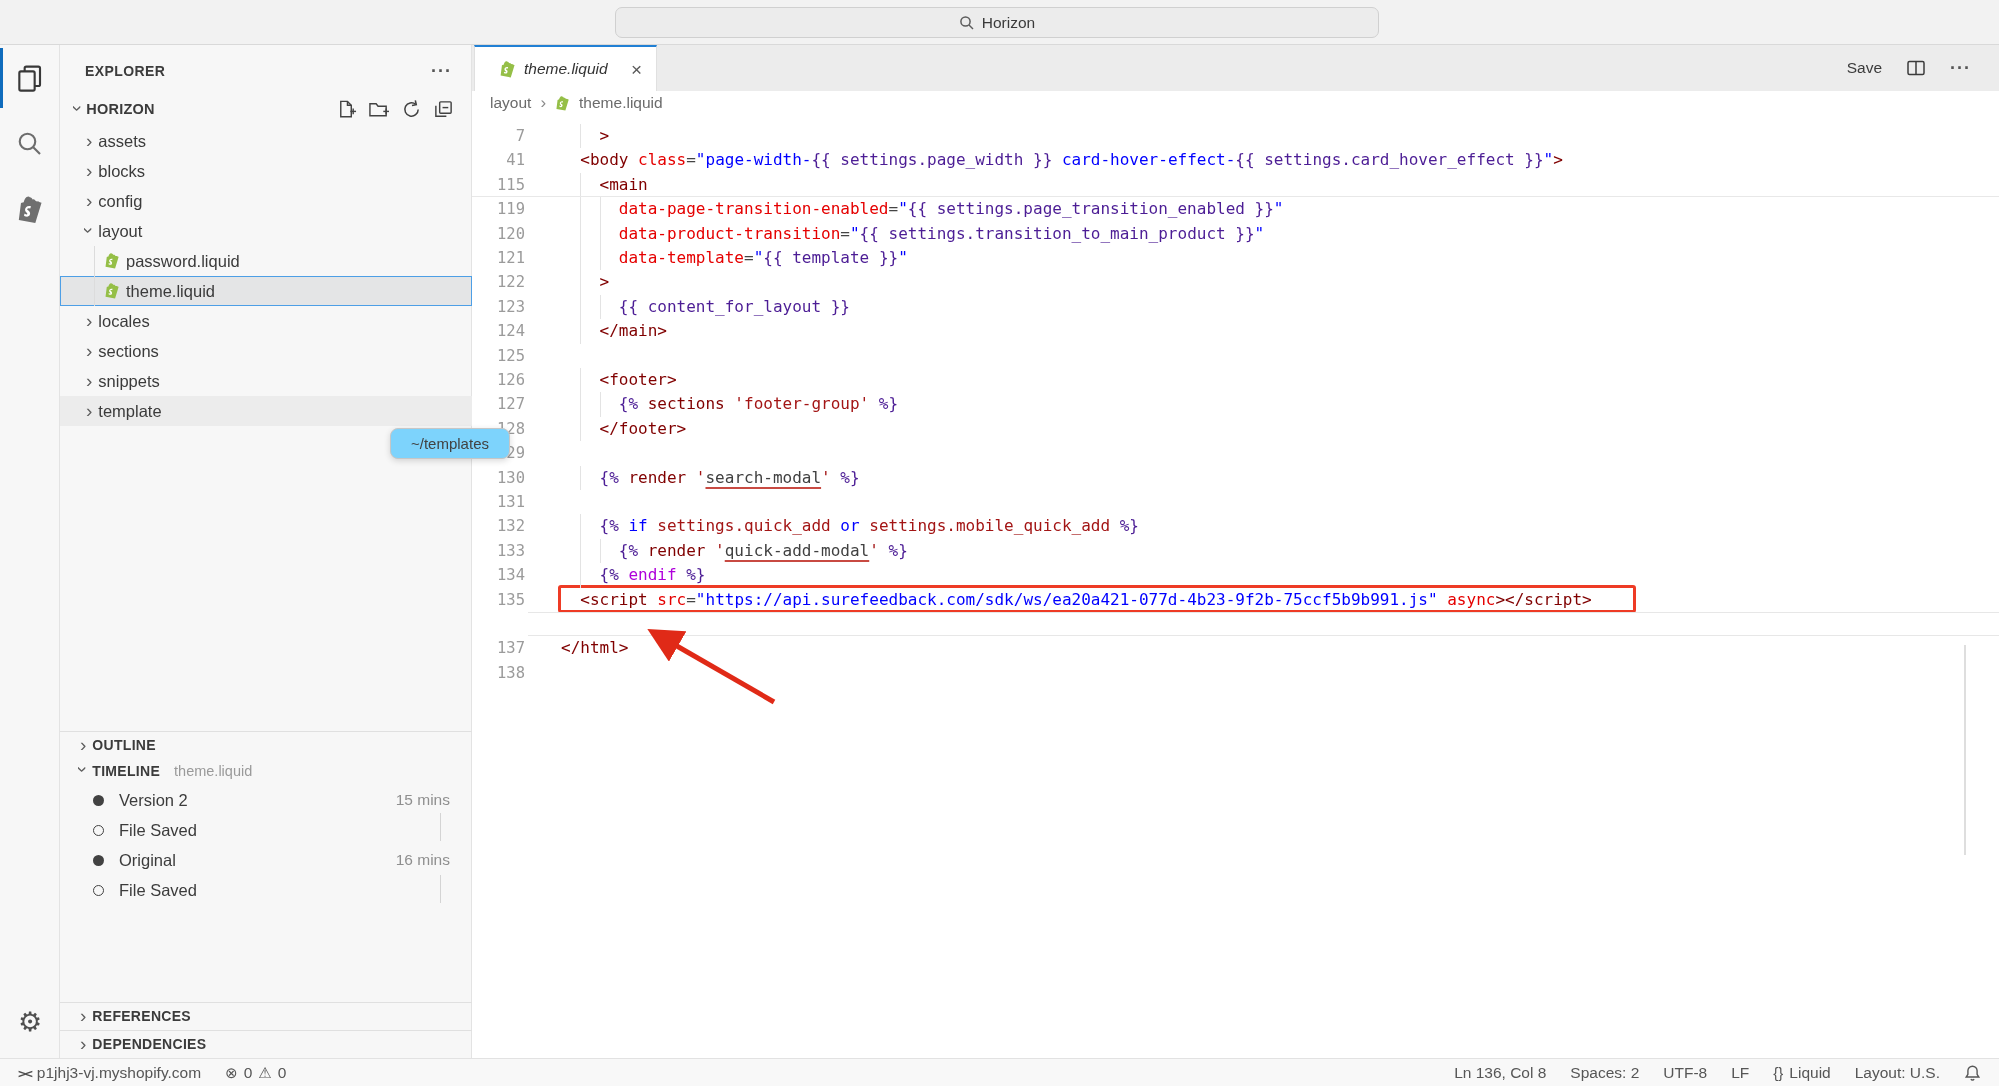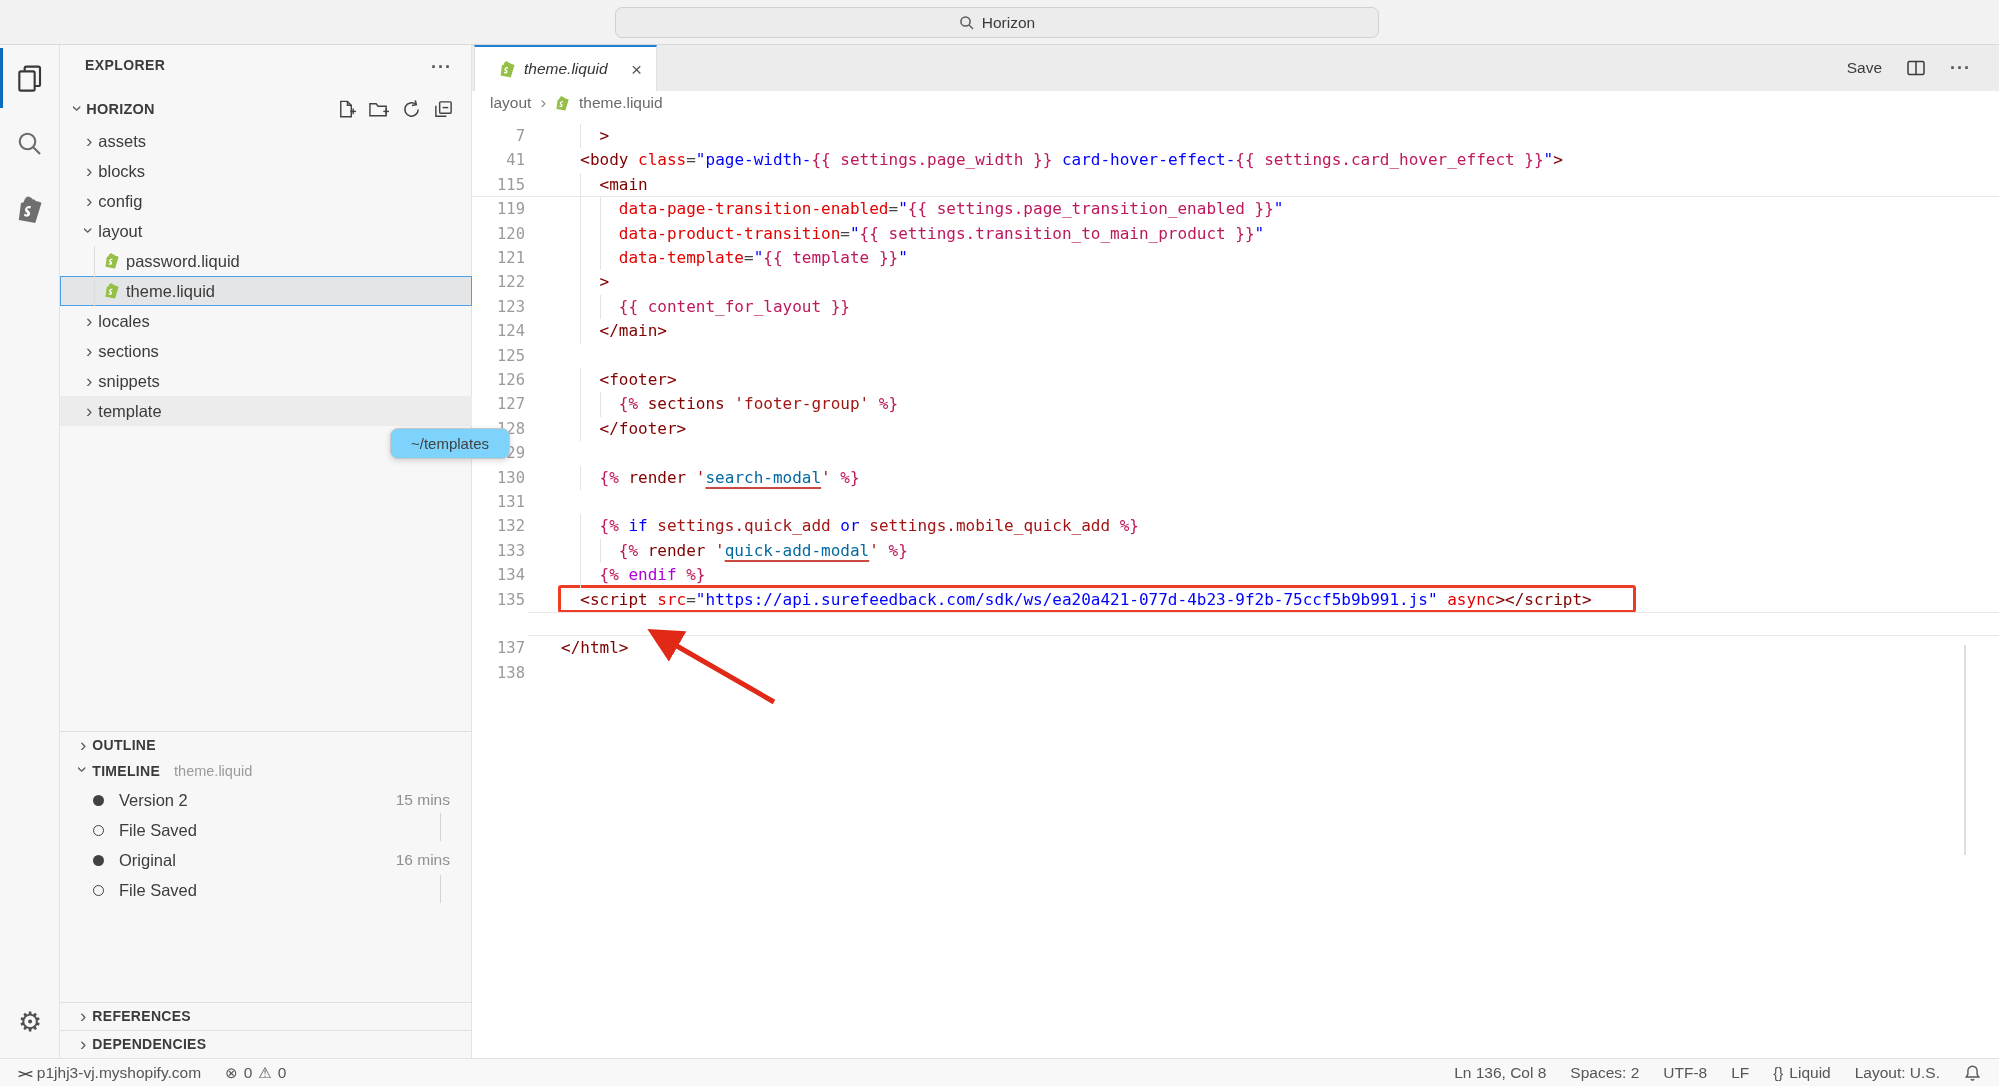--- a/index.html
+++ b/index.html
@@ -14,21 +14,21 @@
 
   
   .activitybar { position:absolute; left:0; top:45px; width:60px; height:1013px; background:#f7f7f7; border-right:1px solid #e3e3e3; }
   .ab-item { position:relative; height:66px; display:flex; align-items:center; justify-content:center; }
   .ab-ind { position:absolute; left:0; top:3px; width:2.5px; height:60px; background:#0f6cbd; }
   .ab-bottom { position:absolute; bottom:22px; left:0; width:60px; display:flex; justify-content:center; }
   .gear { font-size:27px; color:#4f4f4f; line-height:1; }
 
   
   .sidebar { position:absolute; left:60px; top:45px; width:412px; height:1013px; background:#f7f7f7; border-right:1px solid #e3e3e3; overflow:visible; }
-  .exp-head { position:absolute; left:0; top:12px; width:412px; height:28px; display:flex; align-items:flex-start; padding:0 20px 0 25px; }
+  .exp-head { position:absolute; left:0; top:12px; width:412px; height:28px; display:flex; align-items:center; padding:0 20px 0 25px; }
   .exp-head .t { font-size:14px; font-weight:600; letter-spacing:.4px; color:#3c3c3c; }
   .exp-head .dots { margin-left:auto; font-size:18px; font-weight:700; color:#555; letter-spacing:1px; }
   .ws-row { position:absolute; left:0; top:50px; width:412px; height:28px; display:flex; align-items:center; padding-left:15px; }
   .ws-row .t { font-size:14.5px; font-weight:700; color:#3b3b3b; margin-left:5px; letter-spacing:.2px; }
   .ws-acts { margin-left:auto; display:flex; gap:11px; padding-right:18px; align-items:center; color:#424242; }
   .chev { display:inline-block; font-size:19px; color:#5f5f5f; line-height:1; transform:translateY(-1px); }
   .chev.open { transform:rotate(90deg) translateX(-1px); }
 
   .tree { position:absolute; left:0; top:81px; width:412px; }
   .trow { position:relative; height:30px; display:flex; align-items:center; font-size:16.5px; color:#3b3b3b; padding-left:26px; }
@@ -68,23 +68,23 @@
   .crow { position:absolute; left:0; right:0; height:24.4px; font-family:"DejaVu Sans Mono", monospace; font-size:16px; line-height:24.4px; }
   .crow .num { position:absolute; left:0; top:0; width:53px; text-align:right; color:#9b9b9b; font-size:15.5px; }
   .crow .num.cur { color:#333; }
   .crow .txt { position:absolute; top:0; white-space:pre; }
   .guide { position:absolute; top:0; width:1px; height:24.4px; background:#e3e3e3; }
   .tk-tag { color:#800000; }
   .tk-attr { color:#e50000; }
   .tk-pun { color:#444; }
   .tk-str { color:#0000ff; }
   .tk-kwb { color:#0000ff; }
-  .tk-liq { color:#be185d; }
+  .tk-liq { color:#4c1d95; }
   .tk-sr { color:#a31515; }
-  .tk-sru { color:#0369a1; text-decoration:underline; text-decoration-color:#c84a42; text-decoration-thickness:1.5px; text-underline-offset:4px; }
+  .tk-sru { color:#404040; text-decoration:underline; text-decoration-color:#c84a42; text-decoration-thickness:1.5px; text-underline-offset:4px; }
   .tk-mag { color:#af00db; }
   .fold-sep { position:absolute; left:0; right:0; top:81px; height:1px; background:#e8e8e8; }
   .hl-box { position:absolute; left:86px; top:470px; width:1078px; height:28px; border:3px solid #ee3b25; border-radius:3px; }
   .cur-line { position:absolute; left:56px; right:0; top:497px; height:24.4px; border-top:1px solid #e7e7e7; border-bottom:1px solid #e7e7e7; }
   .scrollline { position:absolute; left:1492px; top:530px; width:2px; height:210px; background:#dedede; }
   .arrow-svg { position:absolute; left:150px; top:495px; pointer-events:none; }
 
   
   .statusbar { position:absolute; left:0; top:1058px; width:1999px; height:28px; background:#f8f8f8; border-top:1px solid #e2e2e2; display:flex; align-items:center; font-size:15.5px; color:#565656; padding:0 18px; }
   .sb-left, .sb-right { display:flex; align-items:center; gap:24px; }

